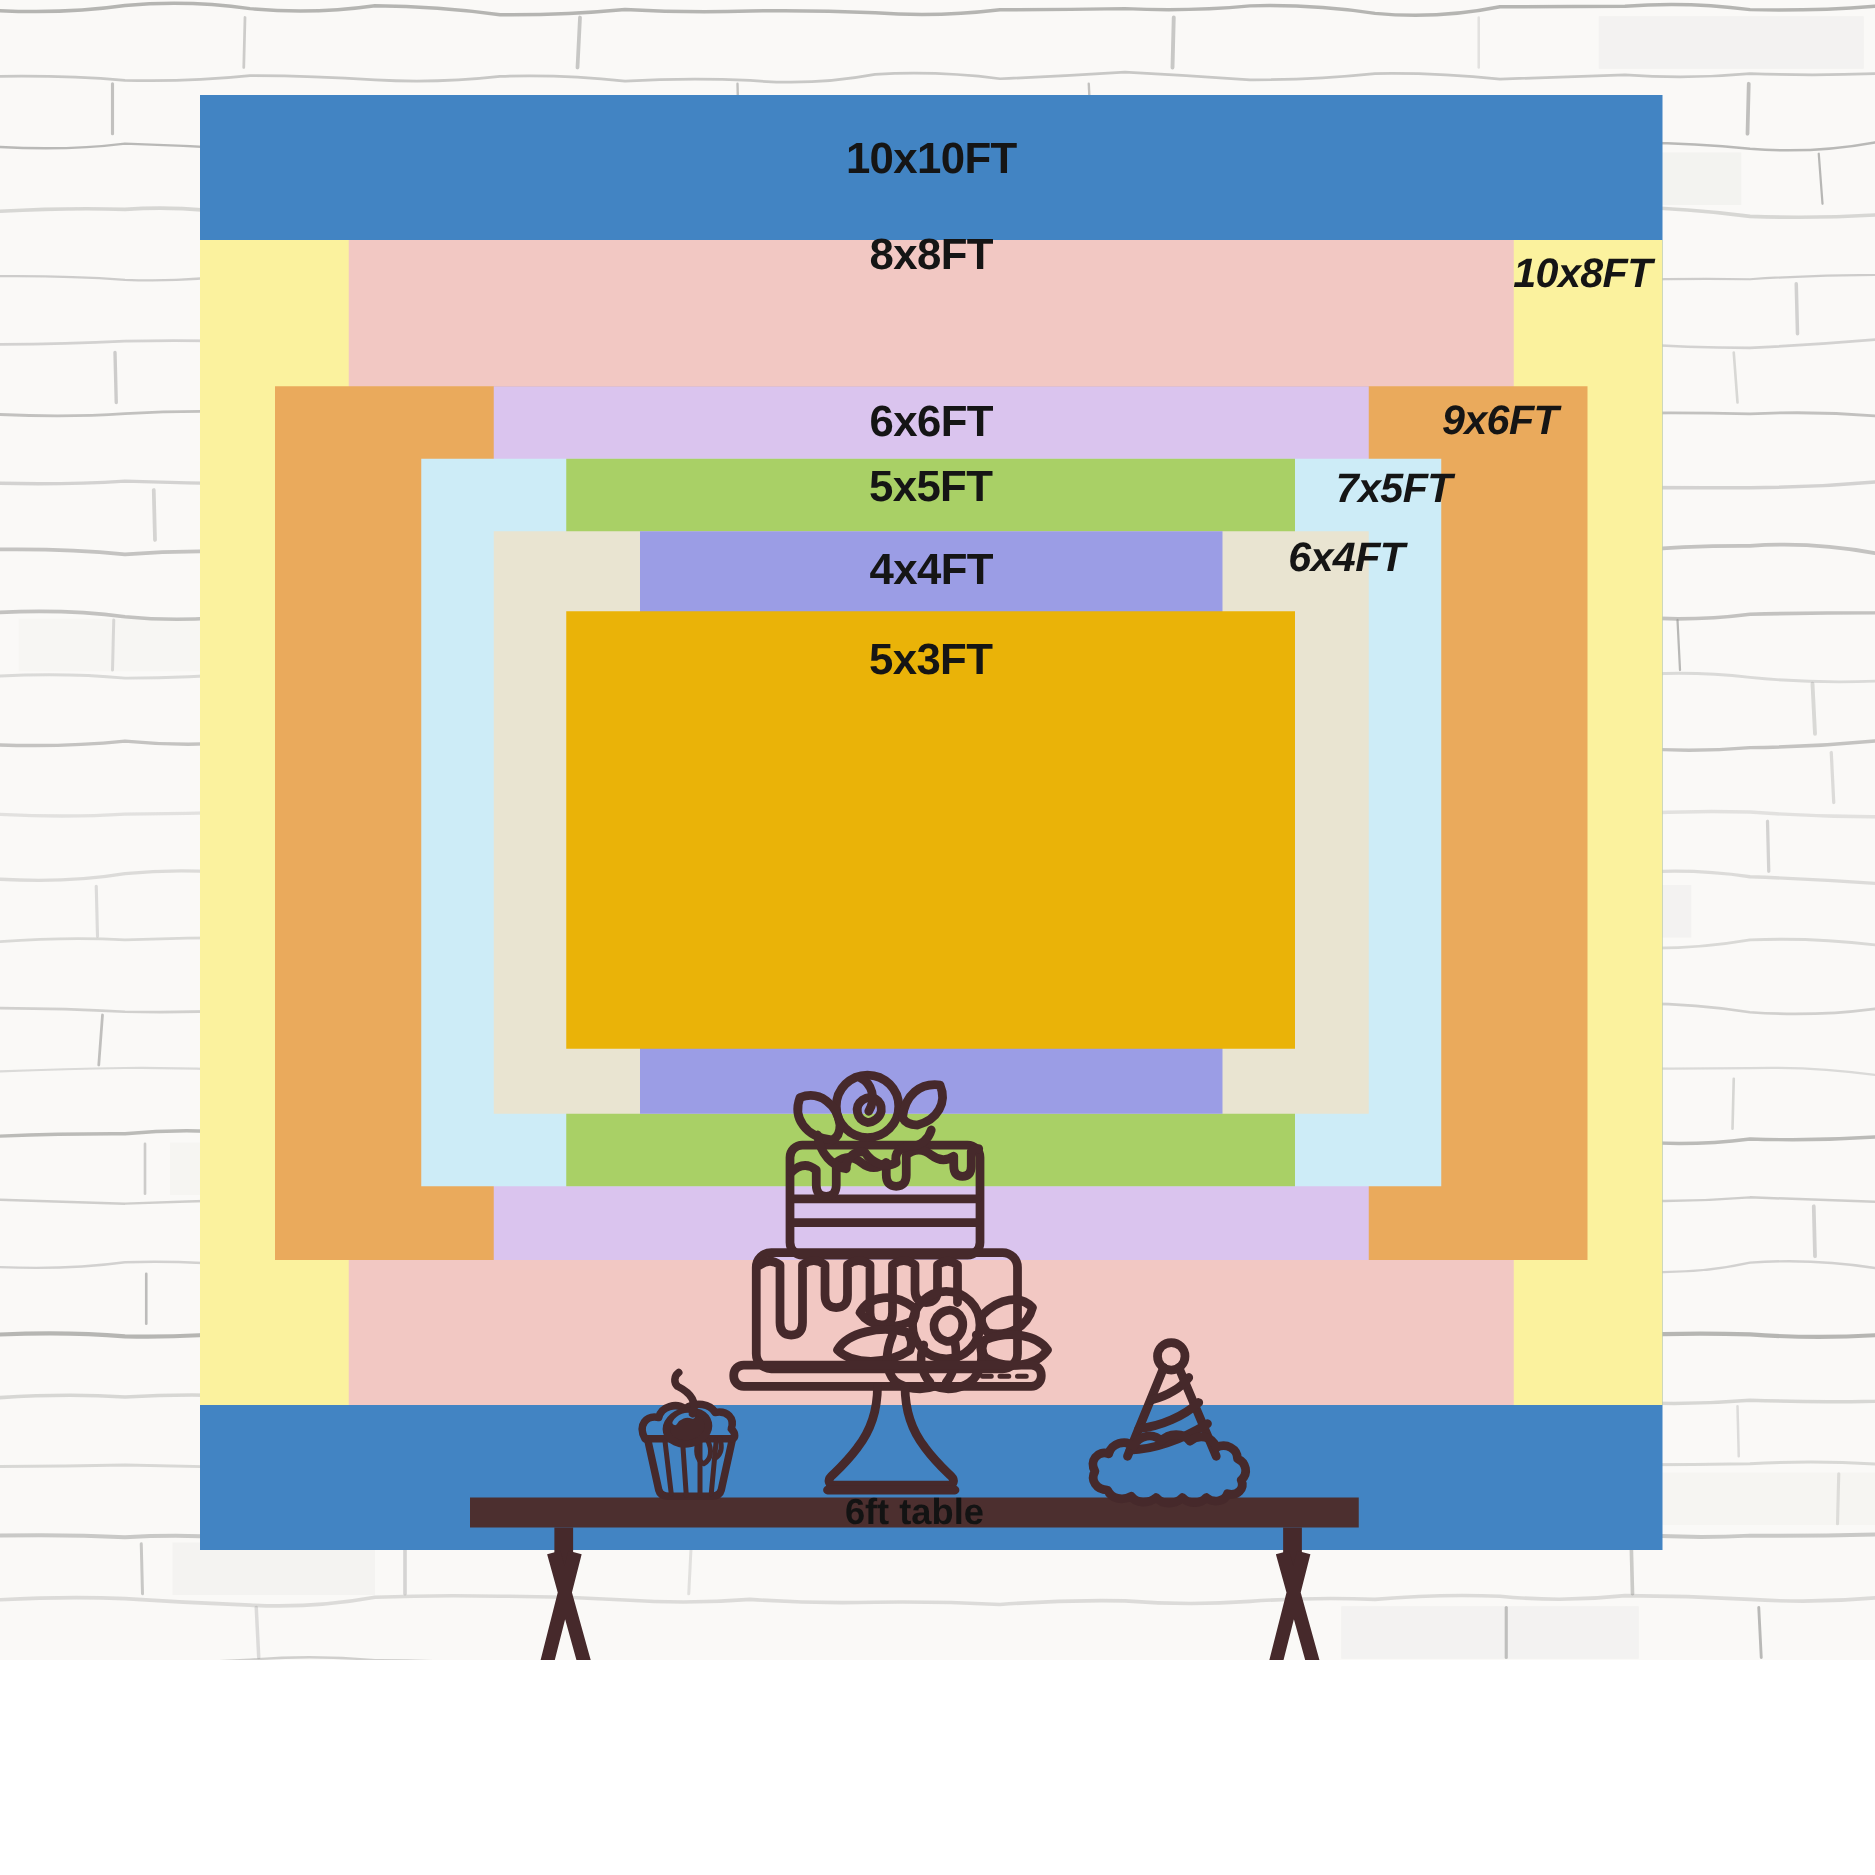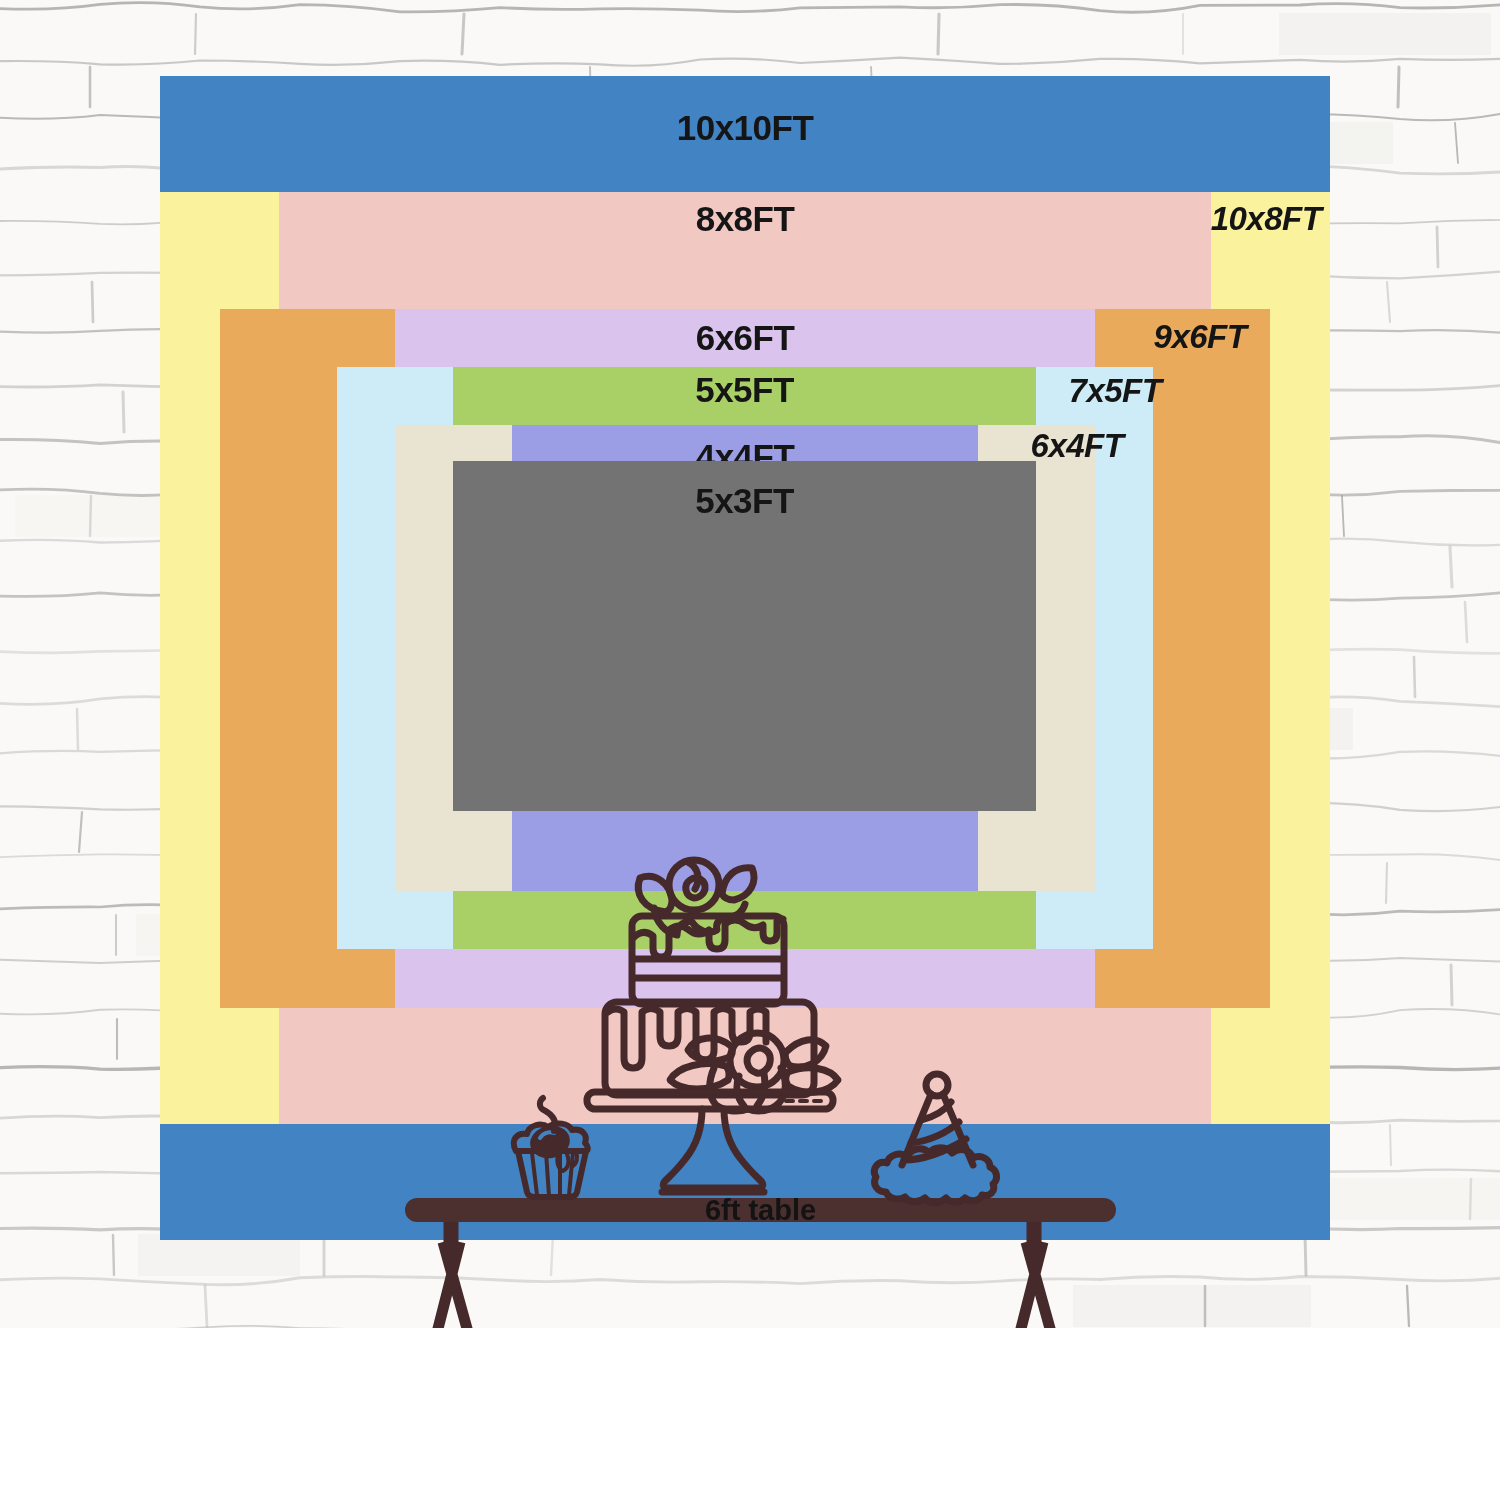--- a/index.html
+++ b/index.html
@@ -5,22 +5,22 @@
   html,body{margin:0;padding:0;background:#ffffff;}
   .scene{position:relative;width:1500px;height:1328px;overflow:hidden;
          font-family:"Liberation Sans",sans-serif;}
   #wall{position:absolute;left:0;top:0;width:1500px;height:1500px;}
   .layer{position:absolute;}
   .size-label{position:absolute;transform:translate(-50%,-50%);
       font-weight:bold;color:#151515;white-space:nowrap;letter-spacing:-0.5px;
       font-size:35px;line-height:1;}
   .size-label.center{left:50%;}
   .size-label.side{font-size:33px;font-style:italic;}
-  .table-top{position:absolute;left:405px;top:1198px;width:711px;height:24px;
-      display:flex;align-items:center;justify-content:center;border-radius:12px;}
+  .table-top{position:absolute;left:376px;top:1198px;width:711px;height:24px;
+      display:flex;align-items:center;justify-content:center;}
   .table-label{font-size:29px;font-weight:bold;color:#131313;line-height:1;
       letter-spacing:0;}
   #art{position:absolute;left:0;top:0;width:1500px;height:1500px;pointer-events:none;}
 </style>
 </head>
 <body>
 
 <div class="scene">
 
   <svg id="wall">
@@ -204,21 +204,21 @@
 
   <div class="layer" style="left: 160px; top: 76px; width: 1170px; height: 1164px; background-color: rgb(66, 132, 195);">
     <span class="size-label center" style="top:51px">10x10FT</span>
   </div>
 
   <div class="layer" style="left: 160px; top: 192px; width: 1170px; height: 932px; background-color: rgb(251, 242, 158);">
     <span class="size-label side" style="left:1106px;top:26px">10x8FT</span>
   </div>
 
   <div class="layer" style="left: 279px; top: 192px; width: 932px; height: 932px; background-color: rgb(242, 200, 195);">
-    <span class="size-label center" style="top:26px">8x8FT</span>
+    <span class="size-label center" style="top:12px">8x8FT</span>
   </div>
 
   <div class="layer" style="left: 220px; top: 309px; width: 1050px; height: 699px; background-color: rgb(234, 170, 92);">
     <span class="size-label side" style="left:980px;top:27px">9x6FT</span>
   </div>
 
   <div class="layer" style="left: 395px; top: 309px; width: 700px; height: 699px; background-color: rgb(218, 196, 238);">
     <span class="size-label center" style="top:28px">6x6FT</span>
   </div>
 
@@ -231,21 +231,21 @@
   </div>
 
   <div class="layer" style="left: 395px; top: 425px; width: 700px; height: 466px; background-color: rgb(233, 228, 209);">
     <span class="size-label side" style="left:682px;top:20px">6x4FT</span>
   </div>
 
   <div class="layer" style="left: 512px; top: 425px; width: 466px; height: 466px; background-color: rgb(155, 157, 229);">
     <span class="size-label center" style="top:31px">4x4FT</span>
   </div>
 
-  <div class="layer" style="left: 453px; top: 461px; width: 583px; height: 350px; background-color: #737373;">
+  <div class="layer" style="left: 453px; top: 489px; width: 583px; height: 350px; background-color: #eab308;">
     <span class="size-label center" style="top:39px">5x3FT</span>
   </div>
 
   <div class="table-top" style="background-color: rgb(76, 47, 47);">
     <span class="table-label">6ft table</span>
   </div>
 
   <svg id="art" viewBox="0 0 1500 1500">
 
     <g fill="none" stroke-linecap="butt" style="stroke: rgb(70, 41, 43);">

